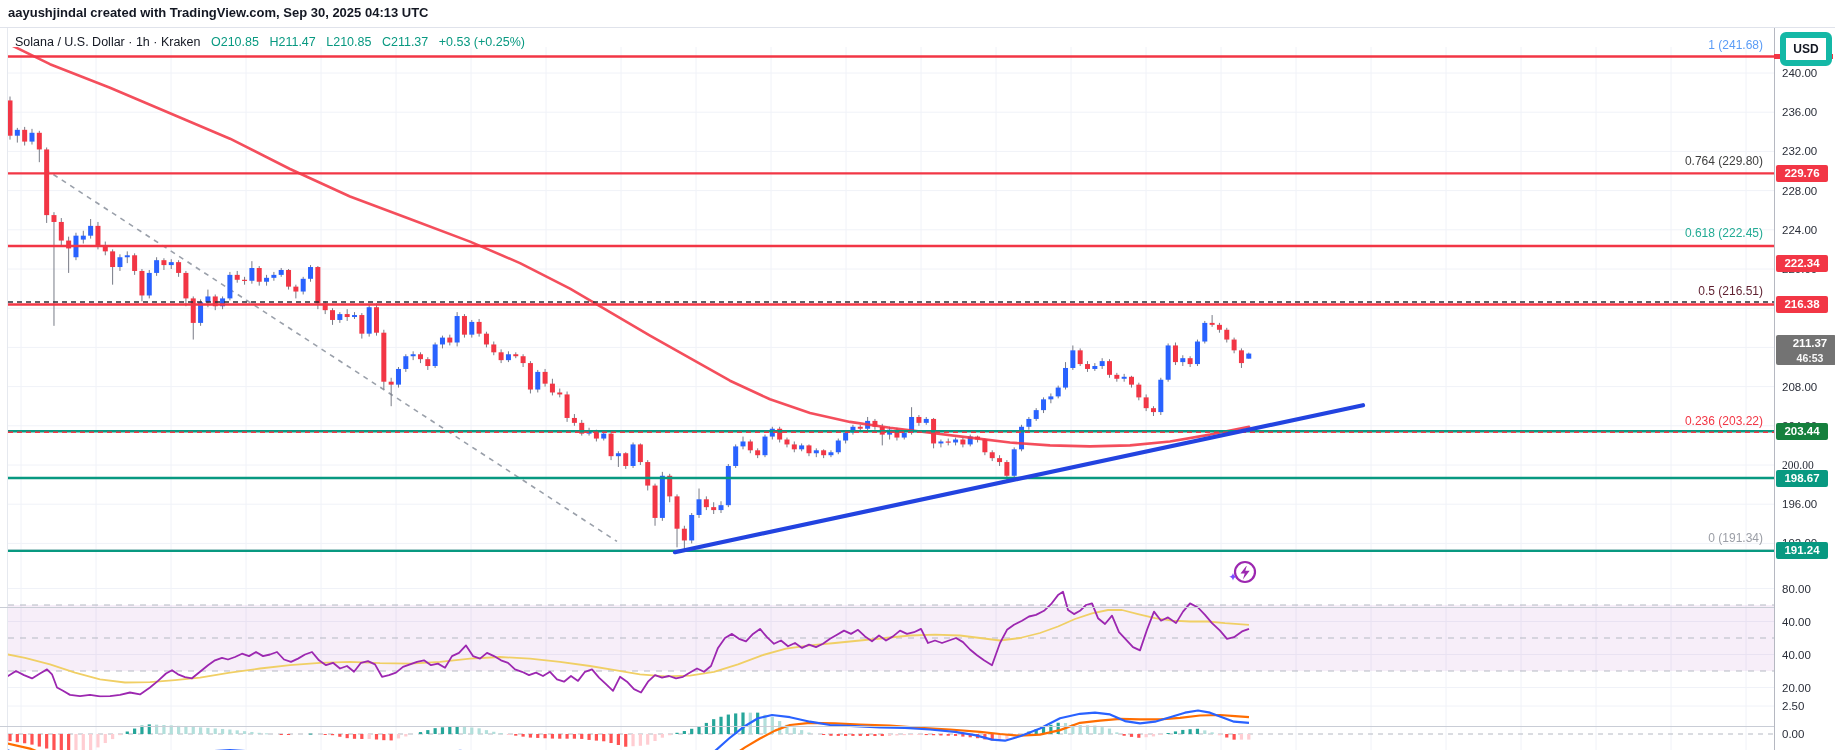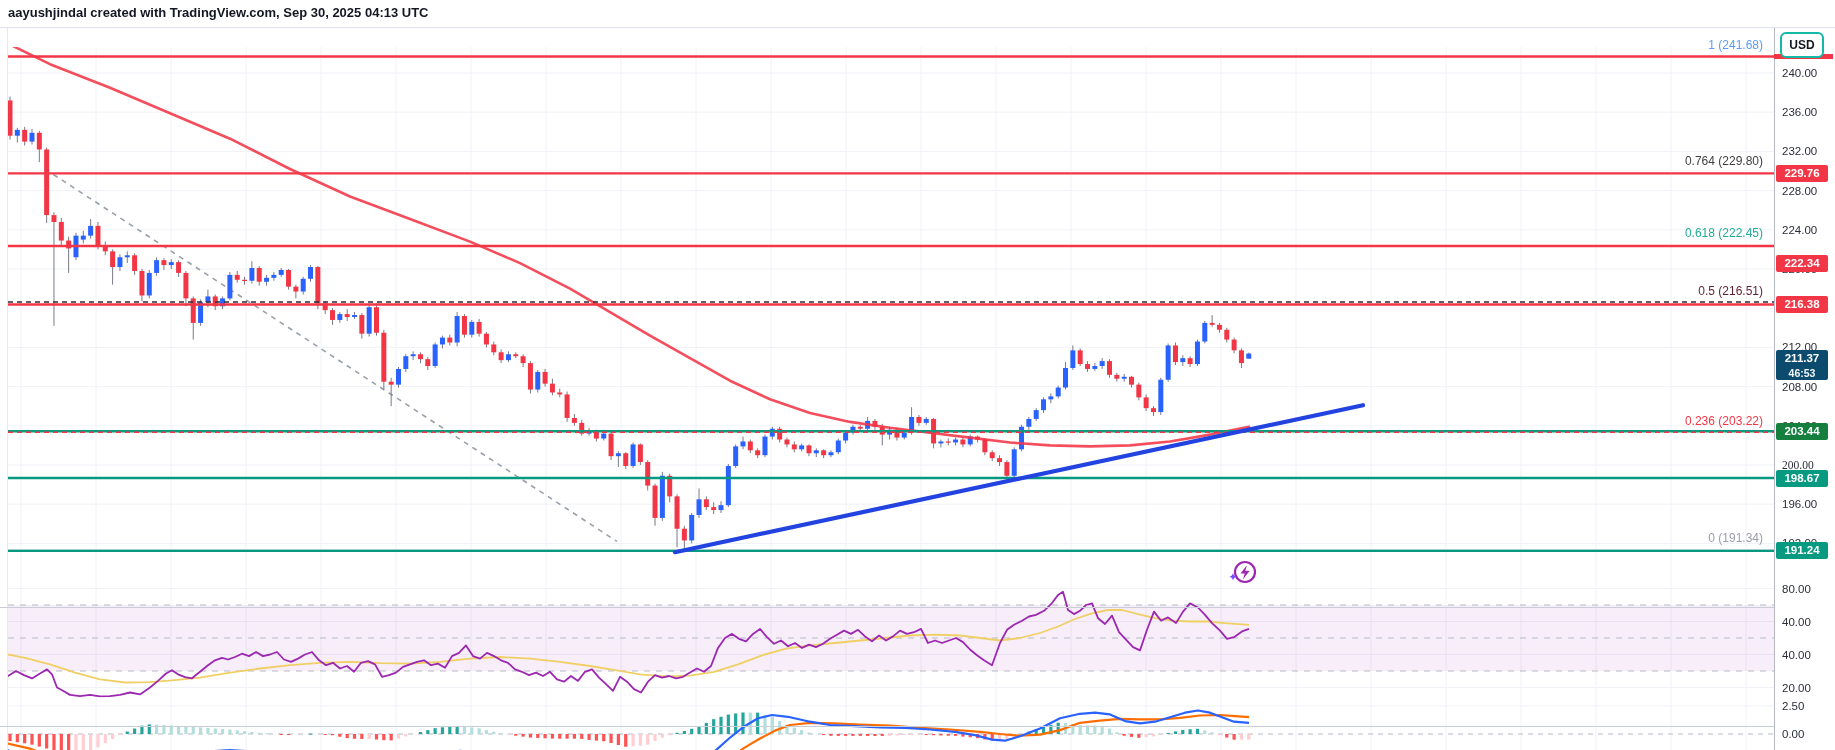--- a/index.html
+++ b/index.html
@@ -14,35 +14,43 @@
   svg{position:absolute;left:0;top:0;}
   .fiblab{position:absolute;font-size:12px;height:15px;line-height:15px;white-space:nowrap;z-index:5;}
   #axis{position:absolute;left:1774px;top:0;width:61px;height:723px;background:#fff;
         border-left:1px solid #b5b8c1;z-index:10;}
   .tick{position:absolute;left:7px;font-size:11.5px;color:#2a2e39;height:14px;line-height:14px;}
   .badge{position:absolute;left:1px;width:52px;border-radius:2px;color:#fff;font-size:11.5px;
          font-weight:700;text-align:center;z-index:12;}
   .badge .main{height:17px;line-height:17px;}
   .badge .sub{height:13px;line-height:12px;font-size:10.5px;font-weight:600;opacity:.95;}
   .strip{position:absolute;left:-1px;right:3px;height:5px;z-index:12;}
-  #usd-btn{position:absolute;left:5px;top:4px;width:40px;height:22px;border:2px solid #14b8a6;
+  #usd-btn{position:absolute;left:5px;top:4px;width:40px;height:22px;border:6px solid #14b8a6;
        border-radius:6px;background:#fff;font-size:12px;font-weight:600;color:#131722;
        text-align:center;line-height:22px;z-index:15;}
   .sep{position:absolute;left:0;right:0;height:1px;background:#c9cdd6;z-index:8;}
   #lborder{position:absolute;left:7px;top:0;bottom:0;width:1px;background:#e6e9ef;}
 </style>
 </head>
 <body>
 
 <div id="app">
   <div class="attribution">aayushjindal created with TradingView.com, Sep 30, 2025 04:13 UTC</div>
 
   <div id="frame">
     <div id="lborder"></div>
 
+    <div id="legend">
+      <span class="t">Solana / U.S. Dollar · 1h · Kraken</span>
+      <span class="g">O210.85</span>
+      <span class="g">H211.47</span>
+      <span class="g">L210.85</span>
+      <span class="g">C211.37</span>
+      <span class="g">+0.53 (+0.25%)</span>
+    </div>
 
     <div id="plot">
       <svg id="chart-svg" width="1774" height="723">
           <defs>
             <clipPath id="cpMain">
               <rect x="8" y="19" width="1766" height="532.5"></rect>
             </clipPath>
             <clipPath id="cpRsi">
               <rect x="8" y="552.5" width="1766" height="117"></rect>
             </clipPath>
@@ -674,21 +682,21 @@
           <div class="strip" style="background: rgb(242, 54, 69); top: 26.036px;"></div>
           <div class="badge" style="background: rgb(242, 54, 69); top: 136.852px;">
             <div class="main">229.76</div>
           </div>
           <div class="badge" style="background: rgb(242, 54, 69); top: 227px;">
             <div class="main">222.34</div>
           </div>
           <div class="badge" style="background: rgb(242, 54, 69); top: 267.976px;">
             <div class="main">216.38</div>
           </div>
-          <div class="badge" style="background: #0c4a6e; top: 322px;">
+          <div class="badge" style="background: #737373; top: 307px; padding-left: 8px;">
             <div class="main">211.37</div>
             <div class="sub">46:53</div>
           </div>
           <div class="badge" style="background: #15803d; top: 394.788px;">
             <div class="main">203.44</div>
           </div>
           <div class="badge" style="background: rgb(8, 153, 129); top: 441.534px;">
             <div class="main">198.67</div>
           </div>
           <div class="badge" style="background: rgb(8, 153, 129); top: 514.348px;">

